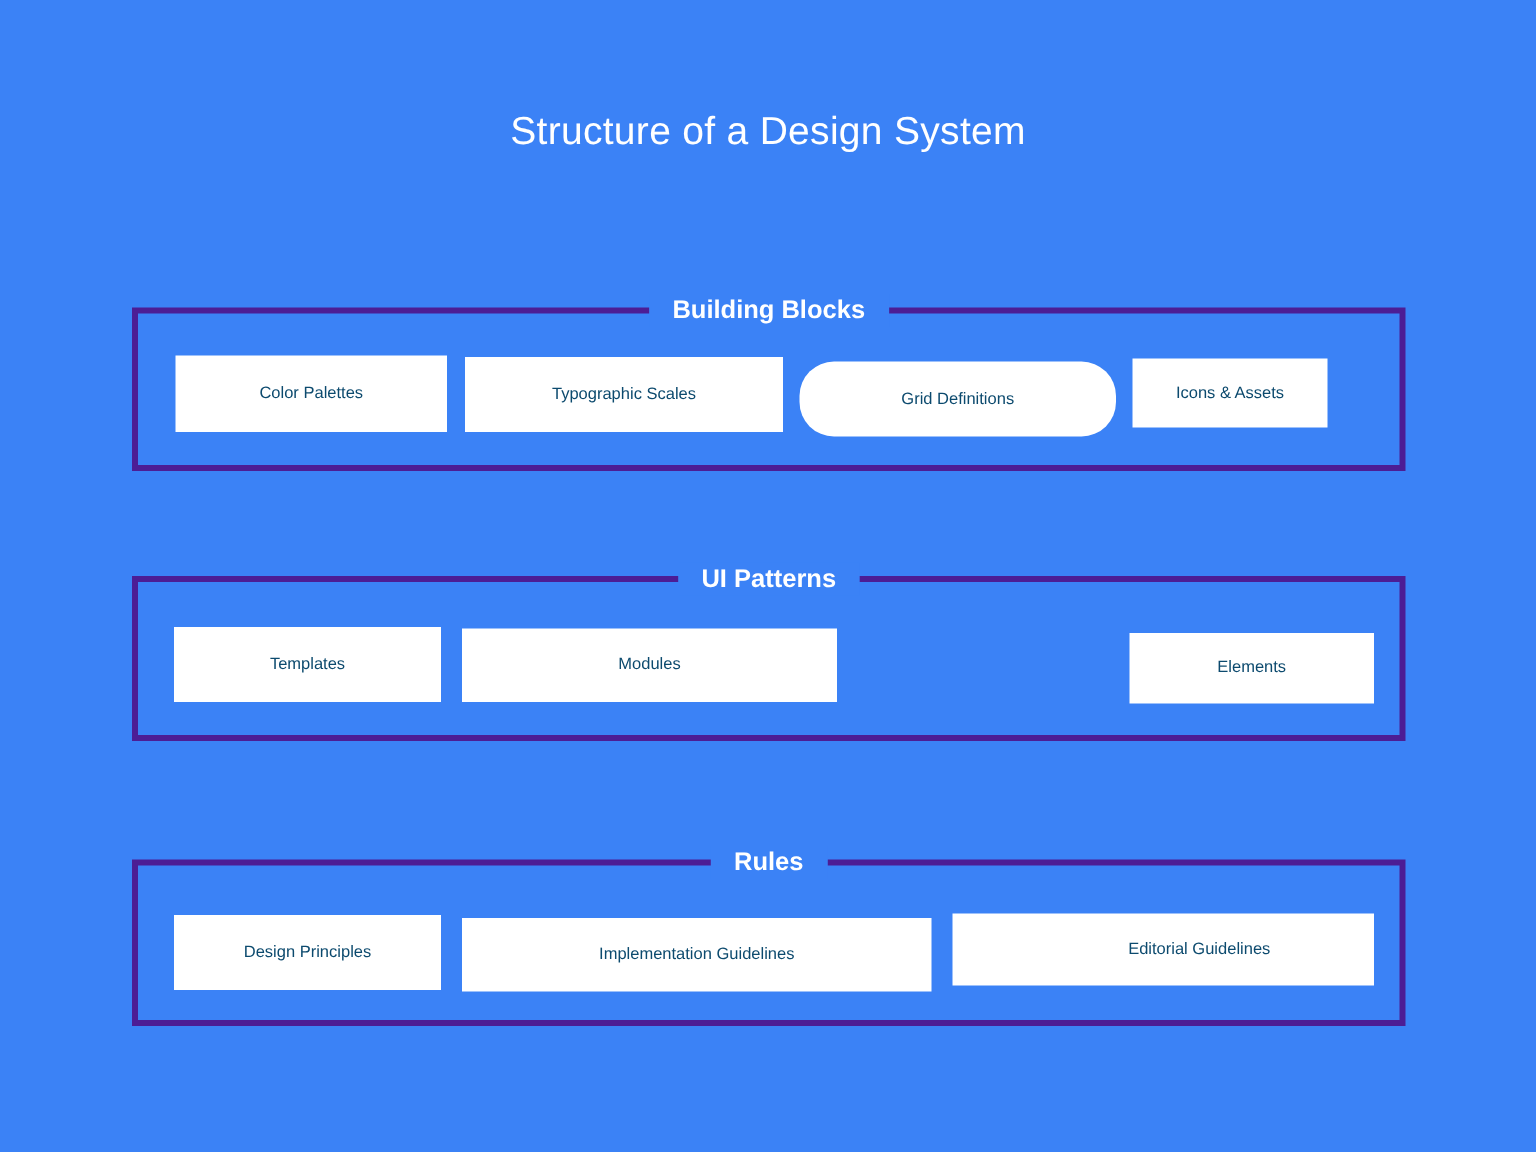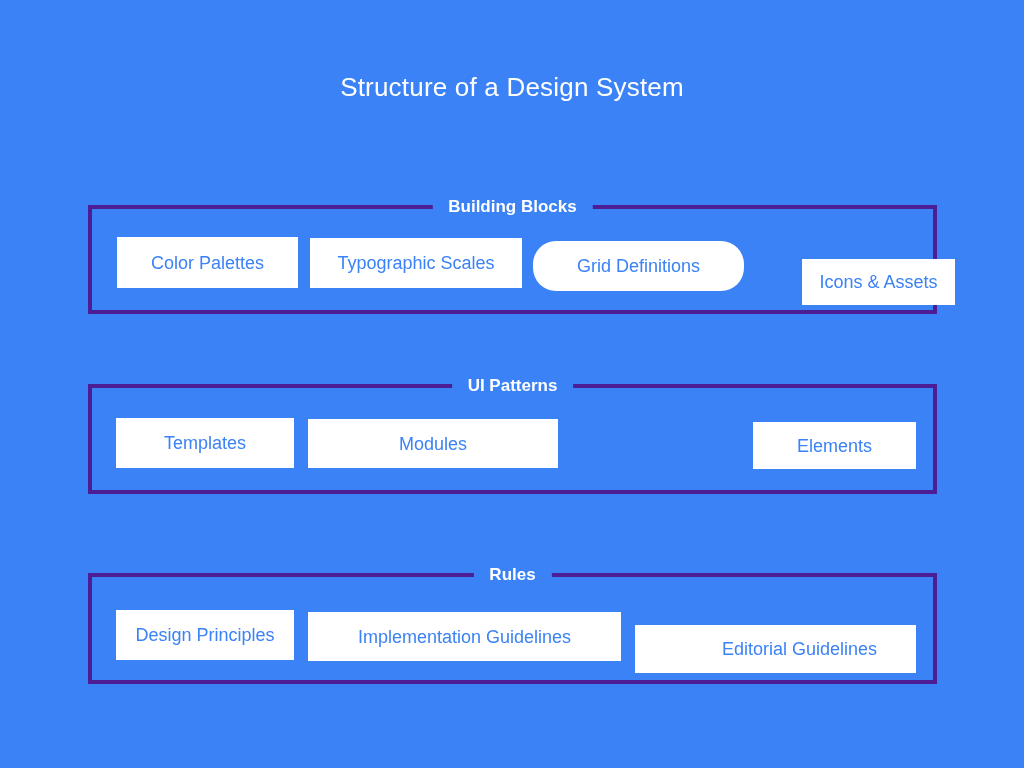--- a/index.html
+++ b/index.html
@@ -62,22 +62,22 @@
     left: 0;
     top: 0;
     width: 100%;
     height: 100%;
   }
 
   .card {
     position: absolute;
     box-sizing: border-box;
     background: #ffffff;
-    color: #3b82f6;
-    font-size: 18px;
+    color: #0c4a6e;
+    font-size: 11px;
     line-height: 1;
     display: flex;
     align-items: center;
     justify-content: center;
     text-align: center;
     white-space: nowrap;
     overflow: hidden;
   }
 
   
@@ -91,35 +91,35 @@
 <div id="slide">
 
   <div id="slide-title">Structure of a Design System</div>
 
   <div class="group" id="group-building-blocks">
     <div class="group-label">Building Blocks</div>
     <div class="cards">
       <div class="card" style="left:25px;  top:28px; width:181px; height:51px;">Color Palettes</div>
       <div class="card" style="left:218px; top:29px; width:212px; height:50px;">Typographic Scales</div>
       <div class="card" style="left:441px; top:32px; width:211px; height:50px;border-radius:23px;">Grid Definitions</div>
-      <div class="card" style="left:663px; top:50px; width:153px; height:46px;margin-left:47px;">Icons &amp; Assets</div>
+      <div class="card" style="left:663px; top:30px; width:130px; height:46px;">Icons &amp; Assets</div>
     </div>
   </div>
 
   <div class="group" id="group-ui-patterns">
     <div class="group-label">UI Patterns</div>
     <div class="cards">
       <div class="card" style="left:24px;  top:30px; width:178px; height:50px;">Templates</div>
       <div class="card" style="left:216px; top:31px; width:250px; height:49px;">Modules</div>
       <div class="card" style="left:661px; top:34px; width:163px; height:47px;">Elements</div>
     </div>
   </div>
 
   <div class="group" id="group-rules">
     <div class="group-label">Rules</div>
     <div class="cards">
       <div class="card" style="left:24px;  top:33px; width:178px; height:50px;">Design Principles</div>
       <div class="card" style="left:216px; top:35px; width:313px; height:49px;">Implementation Guidelines</div>
-      <div class="card" style="left:543px; top:48px; width:281px; height:48px;padding-left:48px;">Editorial Guidelines</div>
+      <div class="card" style="left:543px; top:32px; width:281px; height:48px;padding-left:48px;">Editorial Guidelines</div>
     </div>
   </div>
 
 </div>
 
 </body></html>

